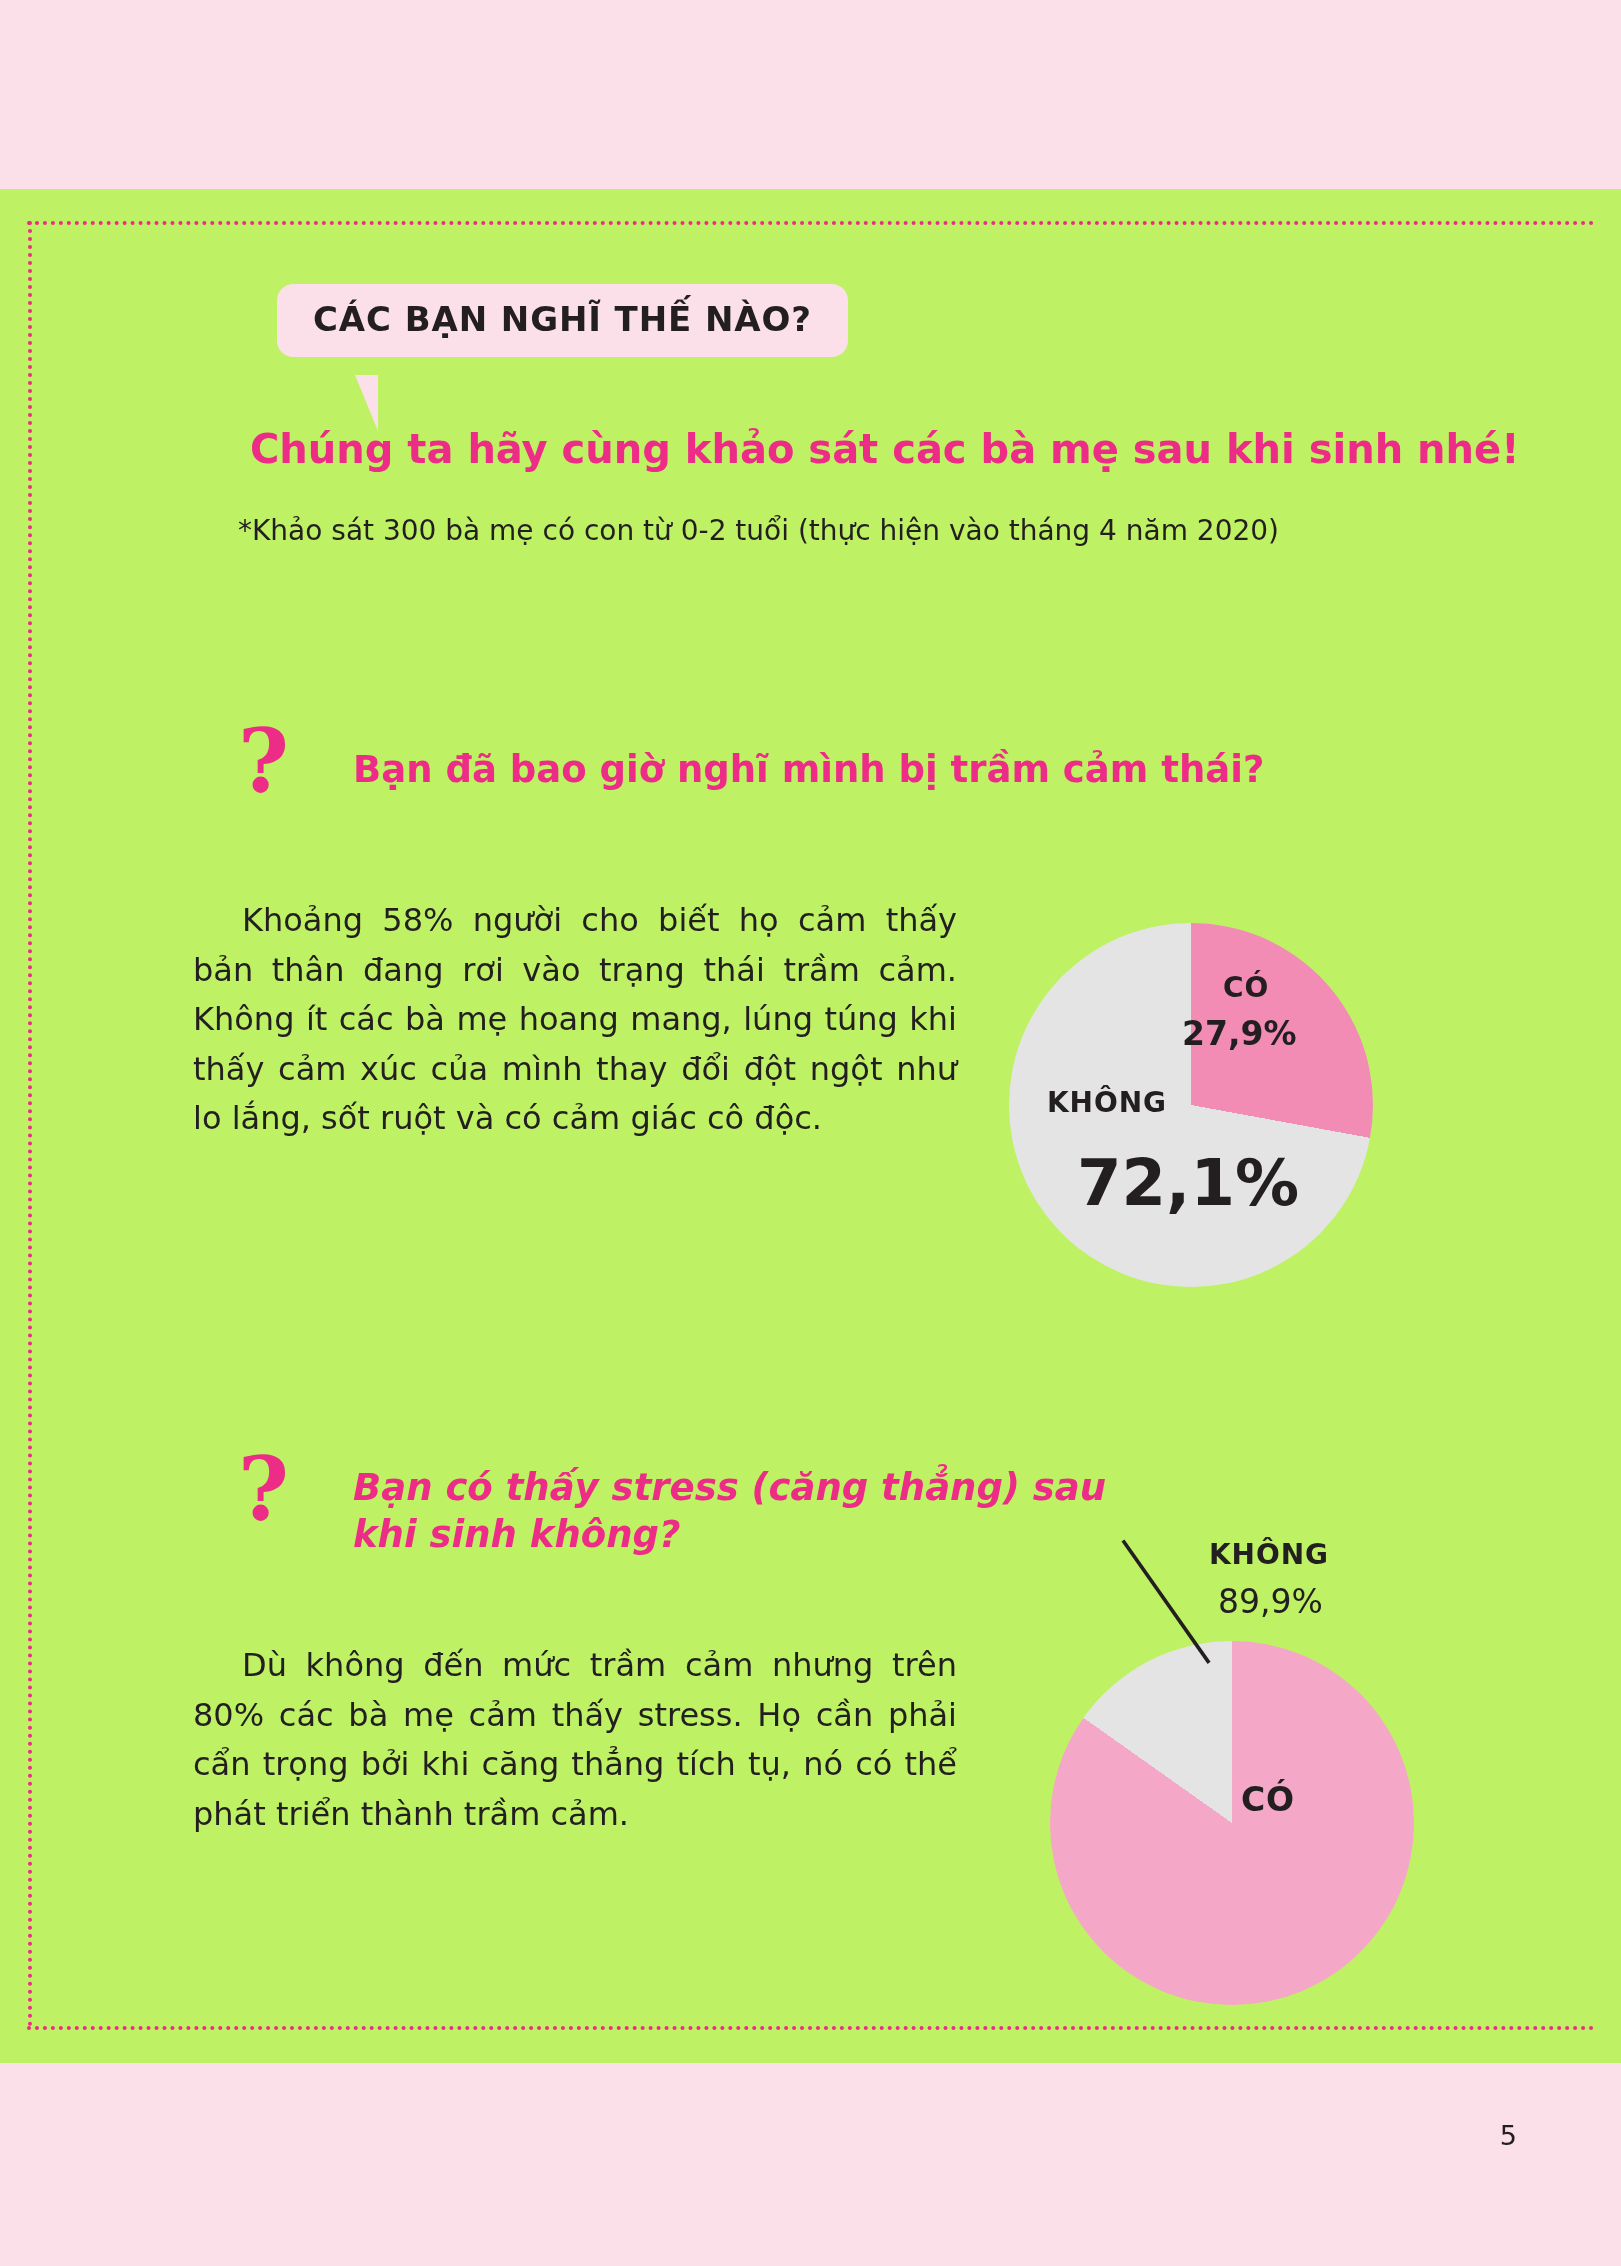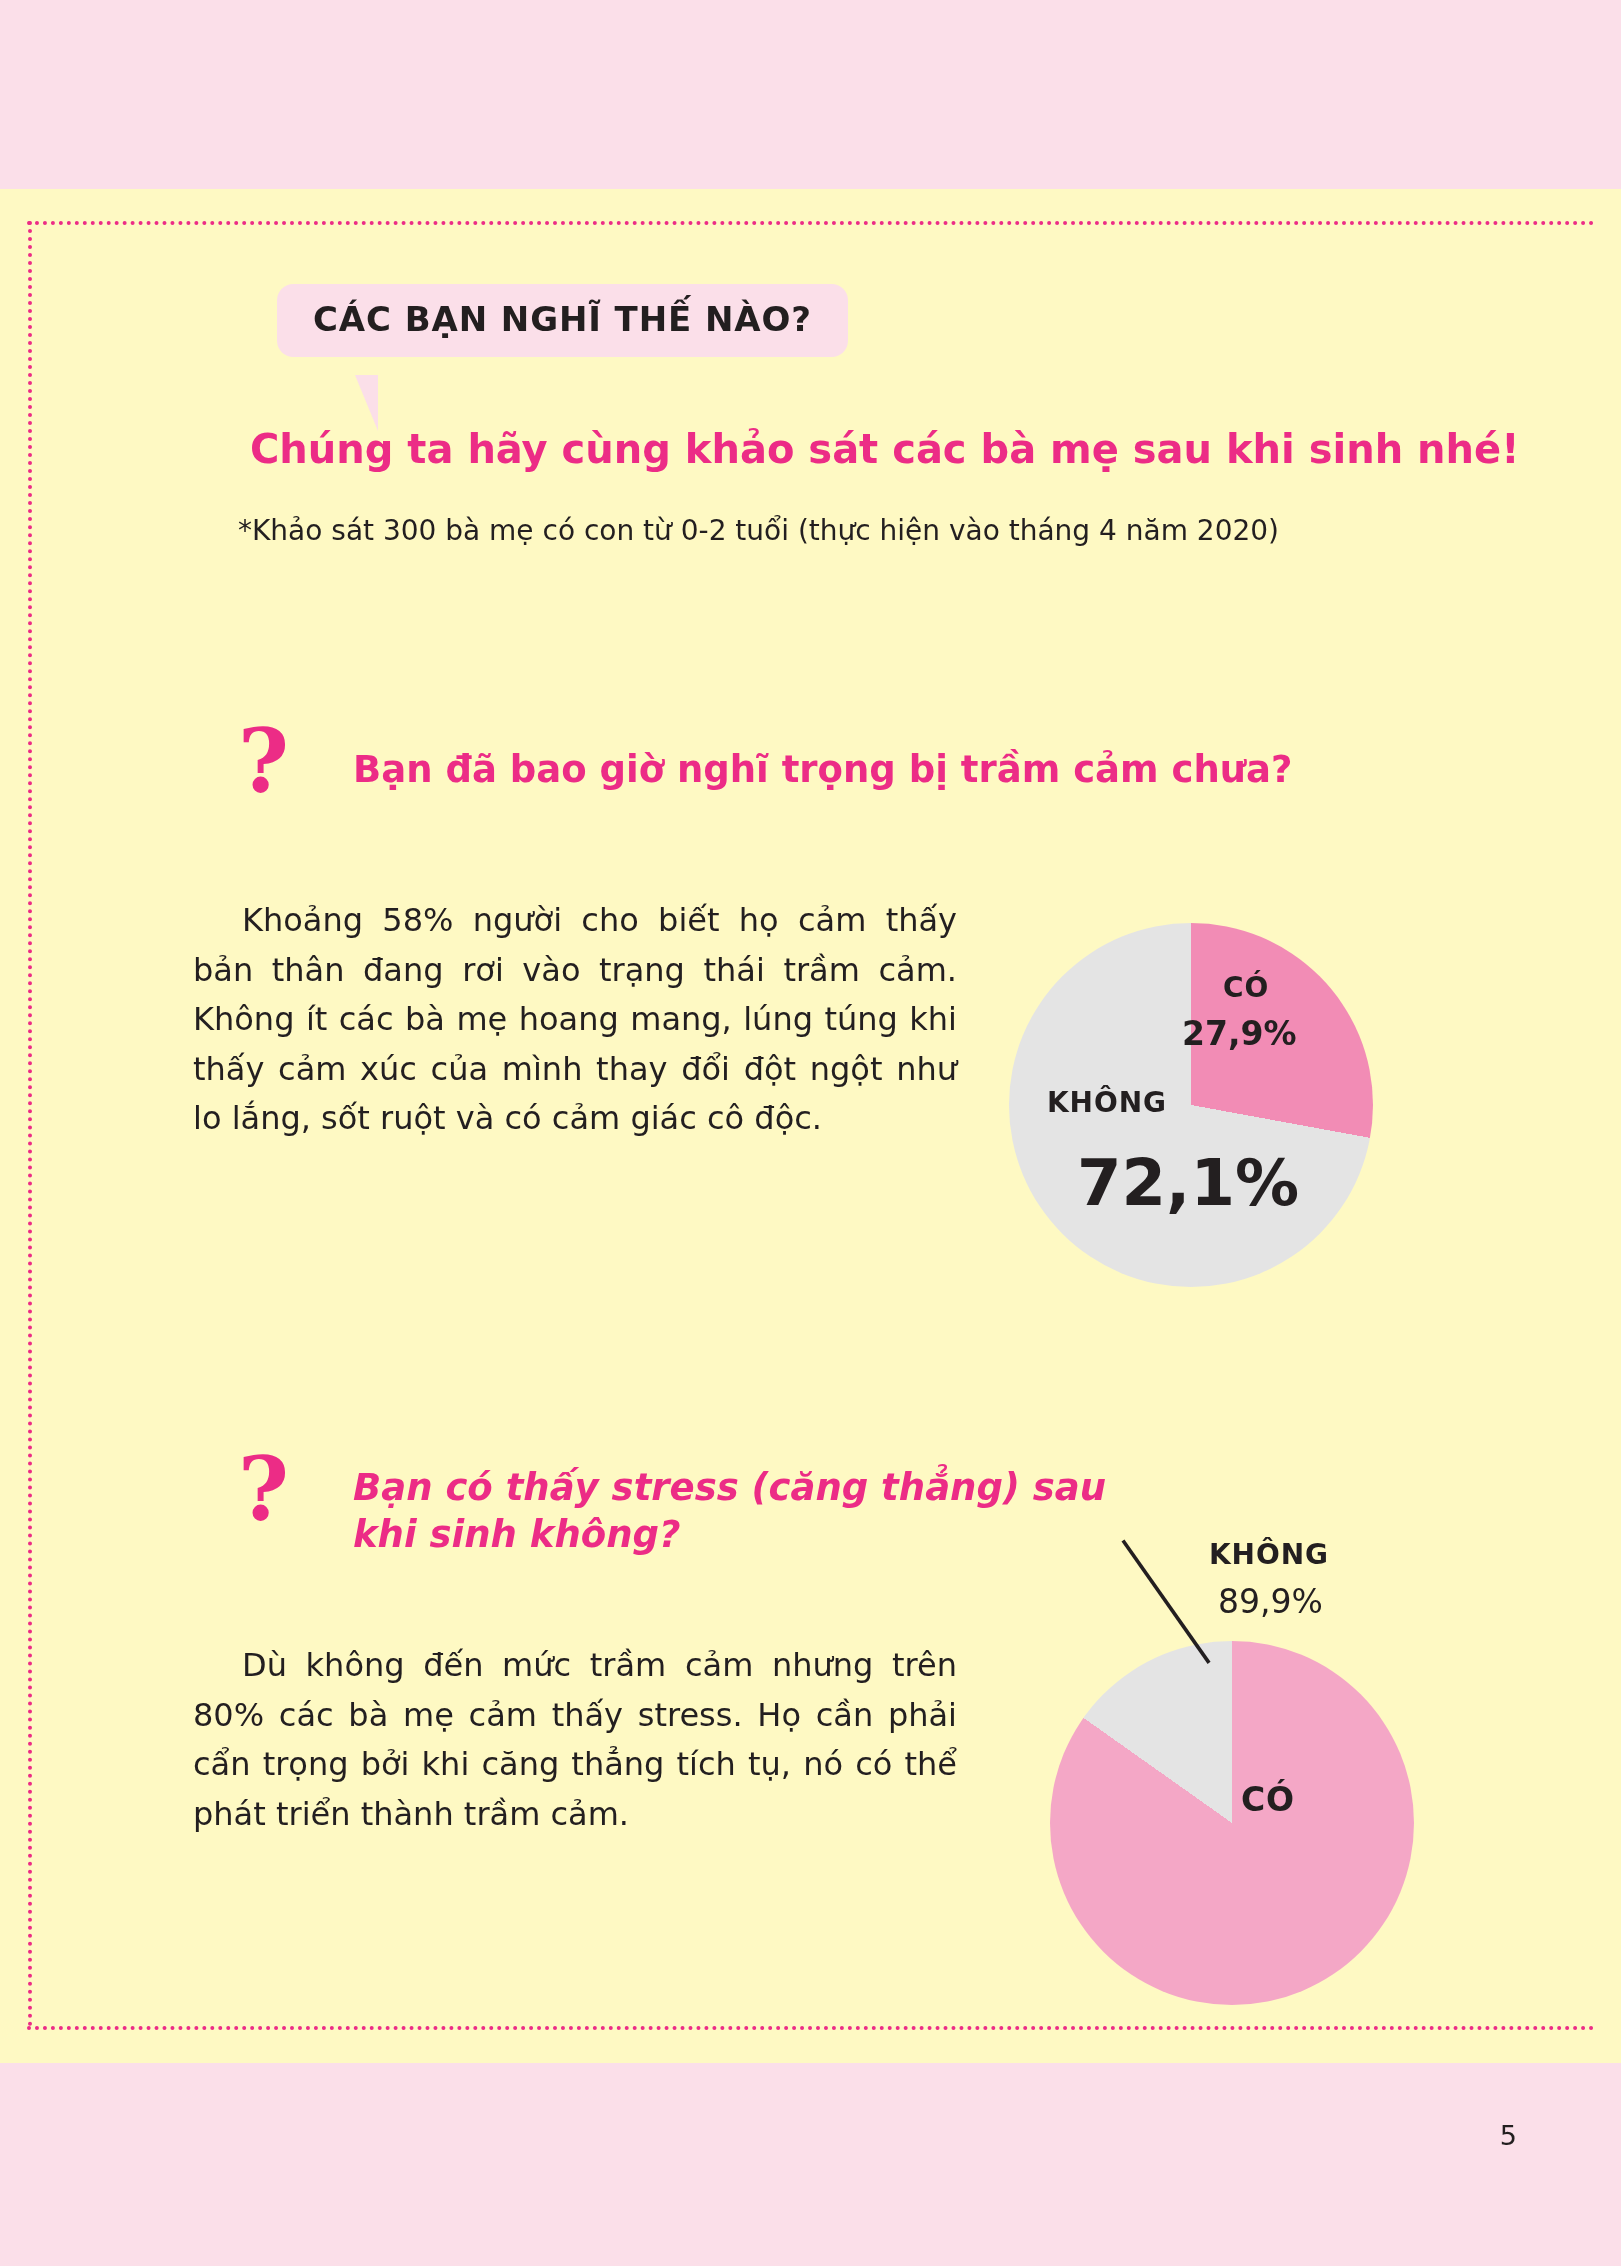--- a/index.html
+++ b/index.html
@@ -11,21 +11,21 @@
     height: 2267px;
     background: #ffffff;
     font-family: "DejaVu Sans", sans-serif;
     position: relative;
     overflow: hidden;
   }
 
   .page {
     position: absolute;
     inset: 0;
-    background: #fef9c3;
+    background: #bef264;
   }
 
   
   .band {
     position: absolute;
     left: 0;
     right: 0;
     background: #fbdfe9;
   }
   .band-top { top: 0; height: 189px; }
@@ -182,21 +182,21 @@
     <div class="bubble">
       <span class="bubble-text">CÁC BẠN NGHĨ THẾ NÀO?</span>
     </div>
     <div class="bubble-tail"></div>
   </div>
 
   <div class="headline">Chúng ta hãy cùng khảo sát các bà mẹ sau khi sinh nhé!</div>
   <div class="subnote">*Khảo sát 300 bà mẹ có con từ 0-2 tuổi (thực hiện vào tháng 4 năm 2020)</div>
 
   <div class="qmark" style="left:238px; top:718px;">?</div>
-  <div class="question-title" style="left:353px; top:746px; width:1091px;">Bạn đã bao giờ nghĩ trọng bị trầm cảm chưa?</div>
+  <div class="question-title" style="left:353px; top:746px; width:1091px;">Bạn đã bao giờ nghĩ mình bị trầm cảm thái?</div>
   <div class="body-copy" style="left:193px; top:896px; width:764px;">Khoảng 58% người cho biết họ cảm thấy bản thân đang rơi vào trạng thái trầm cảm. Không ít các bà mẹ hoang mang, lúng túng khi thấy cảm xúc của mình thay đổi đột ngột như lo lắng, sốt ruột và có cảm giác cô độc.</div>
 
   <div class="pie" style="left:1009px; top:923px; width:364px; height:364px;
               background: conic-gradient(#f28cb5 0deg 100.4deg, #e4e4e4 100.4deg 360deg);"></div>
   <div class="pie-label lbl-cat" style="left:1223px; top:971px;">CÓ</div>
   <div class="pie-label lbl-val-mid" style="left:1182px; top:1014px;">27,9%</div>
   <div class="pie-label lbl-cat" style="left:1047px; top:1086px;">KHÔNG</div>
   <div class="pie-label lbl-val-big" style="left:1077px; top:1146px; font-size:64px;">72,1%</div>
 
   <div class="qmark" style="left:238px; top:1446px;">?</div>

